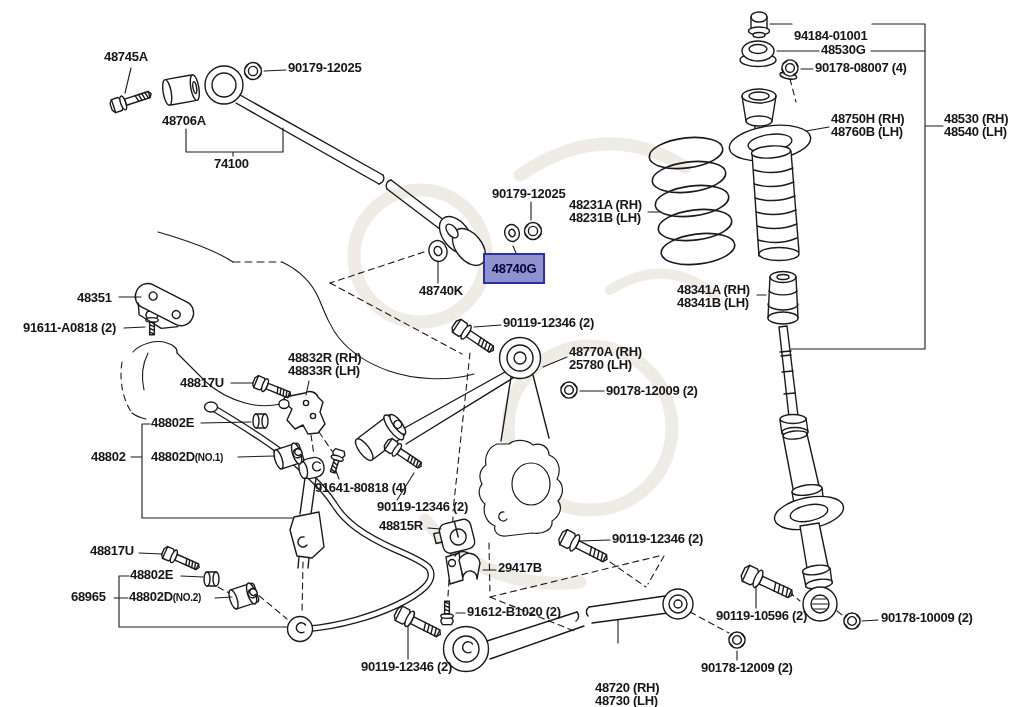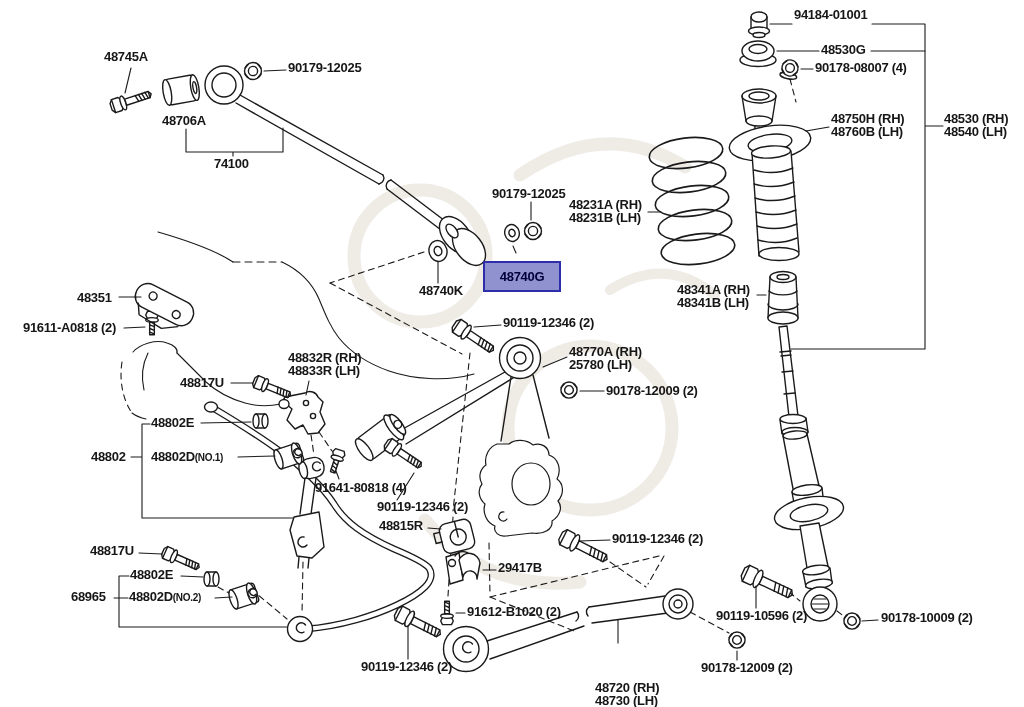--- a/index.html
+++ b/index.html
@@ -5,22 +5,22 @@
   html,body{margin:0;padding:0;background:#fff;}
   #stage{position:relative;width:1024px;height:707px;background:#fff;overflow:hidden;
          font-family:"Liberation Sans", sans-serif;}
   #drawing{position:absolute;left:0;top:0;z-index:1;}
   .lbl{position:absolute;z-index:2;font-weight:bold;font-size:13px;letter-spacing:-0.3px;
        color:#161616;white-space:nowrap;line-height:13px;}
   .lbl .row{display:block;}
   .sm{font-size:10px;font-weight:bold;}
   .code{font-size:12.5px;margin-top:24px;}
   .hl{position:absolute;z-index:2;display:flex;align-items:center;justify-content:center;
-      width:78px;height:31px;background:#9091cf;border:2px solid #2e2eaa;box-sizing:border-box;
-      font-weight:bold;font-size:13px;letter-spacing:-0.3px;color:#00003a;margin-top:8px;}
+      width:62px;height:31px;background:#9091cf;border:2px solid #2e2eaa;box-sizing:border-box;
+      font-weight:bold;font-size:13px;letter-spacing:-0.3px;color:#00003a;}
   svg *{vector-effect:non-scaling-stroke;}
 </style>
 </head>
 <body>
 
 <div id="stage">
 
 <svg id="drawing" width="1024" height="707" viewBox="0 0 1024 707" stroke="#1a1a1a" stroke-width="1.4" fill="none" stroke-linecap="round" stroke-linejoin="round">
 
   <defs>
@@ -331,21 +331,21 @@
 
 <div class="lbl" style="left:104px;top:50px">48745A</div>
 <div class="lbl" style="left:288px;top:61px">90179-12025</div>
 <div class="lbl" style="left:162px;top:114px">48706A</div>
 <div class="lbl" style="left:214px;top:157px">74100</div>
 <div class="lbl" style="left:492px;top:187px">90179-12025</div>
 <div class="lbl" style="left:569px;top:198px">
   <span class="row">48231A (RH)</span>
   <span class="row">48231B (LH)</span>
 </div>
-<div class="lbl" style="left:794px;top:8px">94184-01001</div>
+<div class="lbl" style="left:794px;top:29px">94184-01001</div>
 <div class="lbl" style="left:821px;top:43px">48530G</div>
 <div class="lbl" style="left:815px;top:61px">90178-08007 (4)</div>
 <div class="lbl" style="left:831px;top:112px">
   <span class="row">48750H (RH)</span>
   <span class="row">48760B (LH)</span>
 </div>
 <div class="lbl" style="left:944px;top:112px">
   <span class="row">48530 (RH)</span>
   <span class="row">48540 (LH)</span>
 </div>

